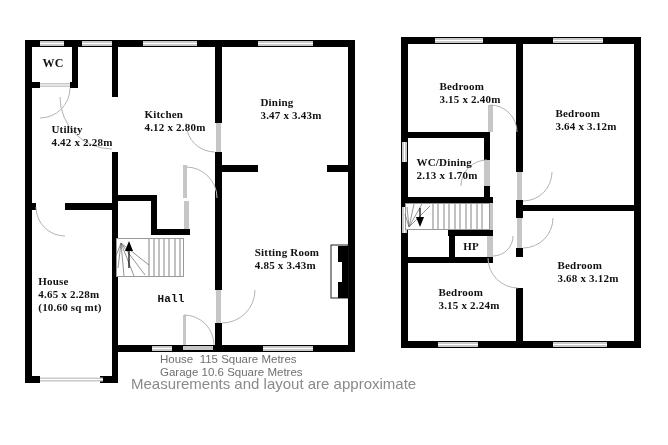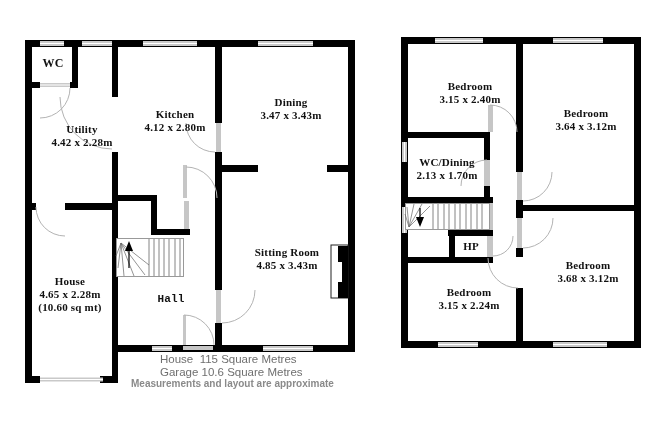--- a/index.html
+++ b/index.html
@@ -1,25 +1,25 @@
 <!DOCTYPE html>
 <html><head>
 <meta charset="utf-8">
 <style>
   html,body{margin:0;padding:0;background:#fff;}
   .canvas{position:relative;width:668px;height:445px;background:#fff;overflow:hidden;
           font-family:"Liberation Serif",serif;}
   .plan-layer{position:absolute;left:0;top:0;}
-  .lbl{position:absolute;transform:translateX(-50%);text-align:center;white-space:nowrap;
+  .lbl{position:absolute;transform:translateX(-50%);white-space:nowrap;
        font-weight:bold;font-size:11px;line-height:13px;color:#111;letter-spacing:.2px;}
   .footer{position:absolute;left:128px;top:353px;color:#6f6f6f;
           font-family:"Liberation Sans",sans-serif;}
   .footer div{white-space:pre;}
   .footer .l1,.footer .l2{font-size:11.5px;line-height:12.5px;margin-left:32px;}
-  .footer .l3{font-size:10px;line-height:12px;color:#8a8a8a;padding-left:3px;font-weight:bold;}
+  .footer .l3{font-size:15px;line-height:12px;color:#8a8a8a;padding-left:3px;}
 </style>
 </head>
 <body>
 
 <div class="canvas">
 
   <svg class="plan-layer" width="668" height="445" viewBox="0 0 668 445">
 
     <g>
 

